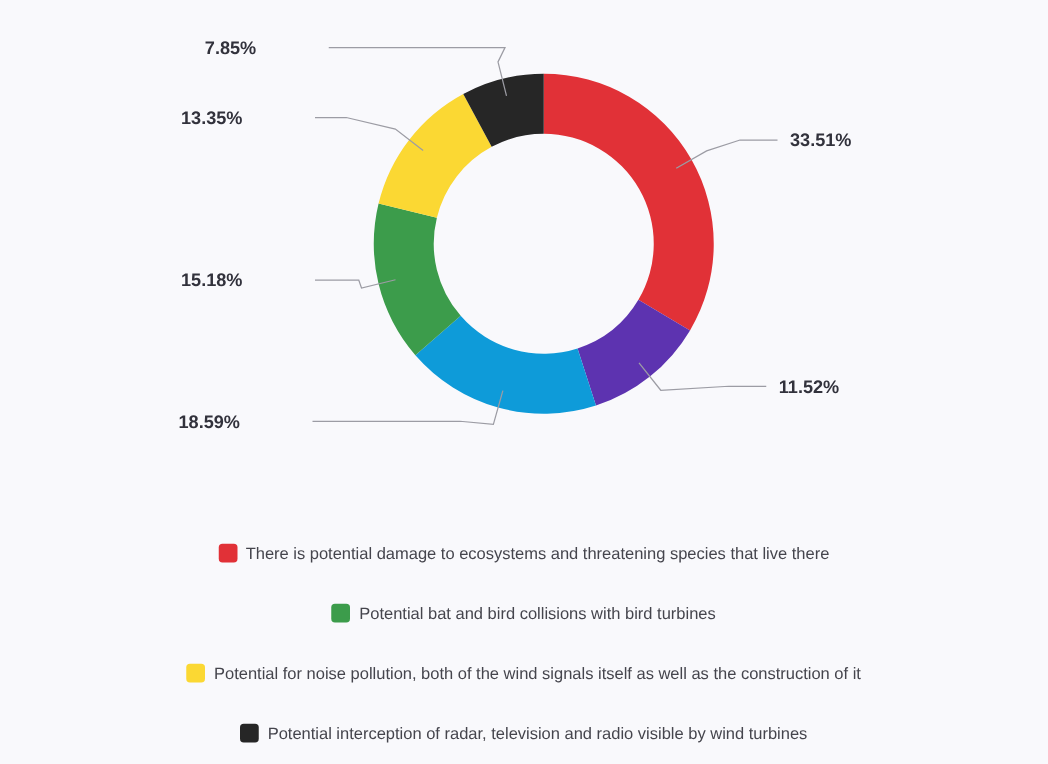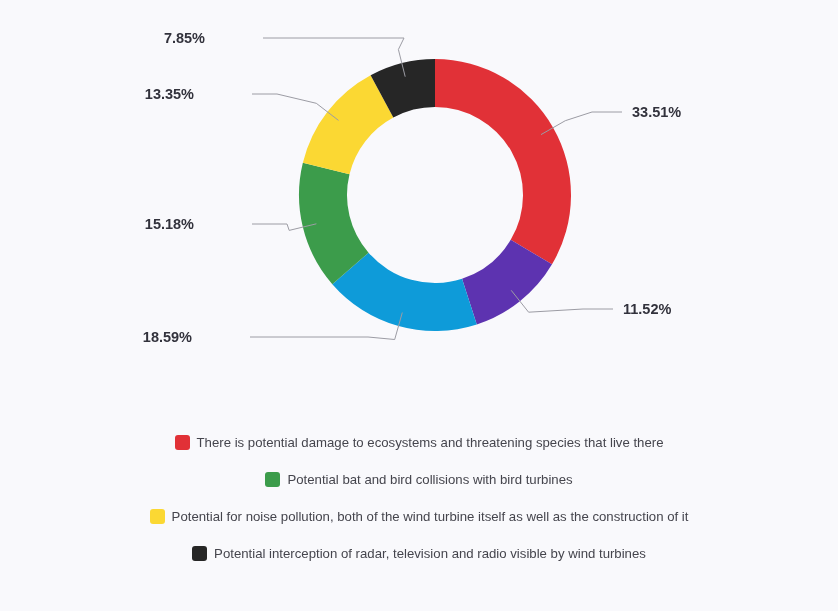--- a/index.html
+++ b/index.html
@@ -47,21 +47,21 @@
     fill: none;
   }
   .legend {
     position: absolute;
     left: 0;
     top: 424px;
     width: 838px;
     display: flex;
     flex-direction: column;
     align-items: center;
-    gap: 0px;
+    gap: 11px;
     justify-content: flex-end;
   }
   .legend-row {
     display: flex;
     flex-direction: row;
     justify-content: center;
     align-items: center;
     flex-wrap: nowrap;
     width: 838px;
     height: 37px;
@@ -137,21 +137,21 @@
       </div>
       <div class="legend-row">
         <div class="legend-item">
           <span class="legend-swatch" style="background: rgb(60, 156, 75);"></span>
           <span class="legend-text">Potential bat and bird collisions with bird turbines</span>
         </div>
       </div>
       <div class="legend-row">
         <div class="legend-item">
           <span class="legend-swatch" style="background: rgb(251, 216, 51);"></span>
-          <span class="legend-text">Potential for noise pollution, both of the wind turbine itself as well as the construction of it</span>
+          <span class="legend-text">Potential for noise pollution, both of the wind signals itself as well as the construction of it</span>
         </div>
       </div>
       <div class="legend-row">
         <div class="legend-item">
           <span class="legend-swatch" style="background: rgb(38, 38, 38);"></span>
           <span class="legend-text">Potential interception of radar, television and radio visible by wind turbines</span>
         </div>
       </div>
     </div>
 

